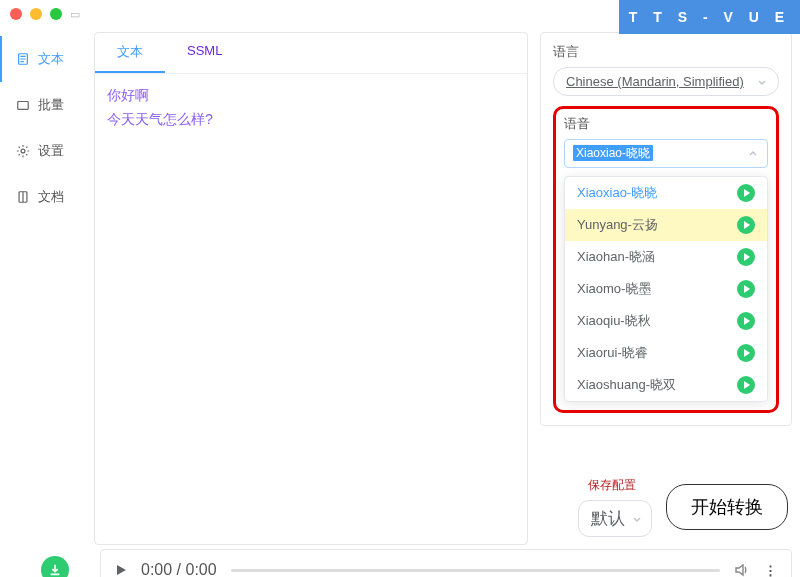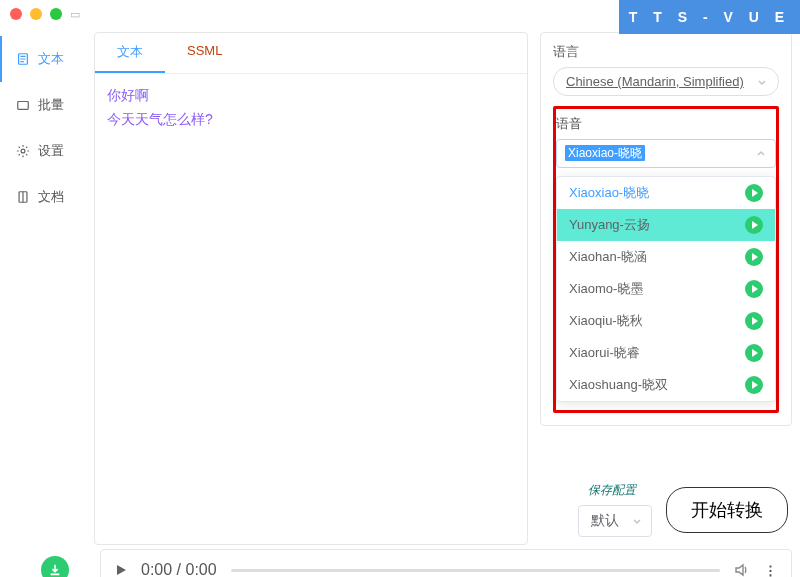--- a/index.html
+++ b/index.html
@@ -16,46 +16,46 @@
 
 .app { display: flex; height: 521px; }
 .sidebar { width: 90px; background: #fff; padding-top: 8px; }
 .side-item { display: flex; align-items: center; gap: 8px; padding: 14px 16px; cursor: pointer; color: #555; font-size: 13px; }
 .side-item.active { color: #409eff; border-left: 2px solid #409eff; padding-left: 14px; }
 .side-item .icn { width: 14px; display: inline-flex; }
 
 .main { flex: 1; display: flex; gap: 12px; padding: 4px 8px 4px 4px; }
 .left-col { flex: 1; border: 1px solid #e6e6e6; border-radius: 4px; background: #fff; display: flex; flex-direction: column; }
 .tabs { display: flex; border-bottom: 1px solid #eee; }
-.tab { padding: 10px 22px; font-size: 13px; cursor: pointer; color: #c2410c; }
+.tab { padding: 10px 22px; font-size: 13px; cursor: pointer; color: #6d28d9; }
 .tab.active { color: #409eff; border-bottom: 2px solid #409eff; }
 .editor { padding: 10px 12px; font-size: 14px; color: #8b5cf6; line-height: 1.7; white-space: pre-line; flex: 1; }
 
 .right-col { width: 252px; display: flex; flex-direction: column; }
 .panel-top { border: 1px solid #e6e6e6; border-radius: 4px; padding: 10px 12px 12px; background: #fff; }
 .label { font-size: 13px; color: #555; margin-bottom: 6px; }
 .select { border: 1px solid #dcdfe6; border-radius: 14px; padding: 6px 28px 6px 12px; font-size: 13px; color: #606266; position: relative; cursor: pointer; text-decoration: underline; }
 .select .chev { position: absolute; right: 10px; top: 50%; transform: translateY(-50%); color: #c0c4cc; }
 
-.voice-box { margin-top: 10px; border: 3px solid #e60000; border-radius: 2px; padding: 6px 0 8px; position: relative; }
+.voice-box { margin-top: 10px; border: 3px solid #e60000; border-radius: 10px; padding: 6px 8px 8px; position: relative; }
 .voice-input { border: 1px solid #b3d8ff; border-radius: 4px; padding: 5px 24px 5px 8px; font-size: 12px; position: relative; }
 .voice-input .sel { background: #409eff; color: #fff; padding: 1px 3px; border-radius: 1px; }
 .voice-input .chev { position: absolute; right: 8px; top: 50%; transform: translateY(-50%); color: #c0c4cc; }
 
 .dropdown { margin-top: 8px; border: 1px solid #e4e7ed; border-radius: 4px; box-shadow: 0 2px 12px rgba(0,0,0,0.1); background: #fff; max-height: 246px; overflow-y: auto; position: relative; }
 .opt { display: flex; align-items: center; justify-content: space-between; padding: 7px 12px; font-size: 13px; cursor: pointer; color: #606266; }
 .opt.active { color: #409eff; font-weight: 500; }
-.opt.hover { background: #5eead4; }
+.opt.hover { background: #fef9c3; }
 .play-btn { width: 18px; height: 18px; border-radius: 50%; background: #2ecc71; display: inline-flex; align-items: center; justify-content: center; }
 .play-btn::before { content: ""; border-style: solid; border-width: 4px 0 4px 6px; border-color: transparent transparent transparent #fff; margin-left: 1px; }
 
 .actions { margin-top: auto; padding: 26px 4px 8px; display: flex; gap: 14px; align-items: center; justify-content: flex-end; }
 .save-group { display: flex; flex-direction: column; gap: 6px; align-items: flex-start; }
-.link-btn { color: #0f766e; font-size: 12px; padding-left: 10px; font-style: italic; }
-.small-select { border: 1px solid #dcdfe6; border-radius: 4px; padding: 6px 26px 6px 12px; font-size: 14px; color: #606266; position: relative; min-width: 74px; }
+.link-btn { color: #b91c1c; font-size: 12px; padding-left: 10px; }
+.small-select { border: 1px solid #dcdfe6; border-radius: 11px; padding: 6px 26px 6px 12px; font-size: 17px; color: #606266; position: relative; min-width: 74px; }
 .small-select .chev { position: absolute; right: 8px; top: 50%; transform: translateY(-50%); color: #c0c4cc; }
 .start-btn { border: 1px solid #333; border-radius: 20px; padding: 10px 24px; font-size: 18px; background: #fff; cursor: pointer; }
 
 .player { margin: 0 8px 0 100px; border: 1px solid #e6e6e6; border-radius: 4px; height: 42px; display: flex; align-items: center; padding: 0 14px; gap: 14px; position: relative; }
 .dl-btn { position: absolute; left: -60px; width: 28px; height: 28px; border-radius: 50%; background: #2ecc71; display: flex; align-items: center; justify-content: center; }
 .dl-btn svg { width: 14px; height: 14px; }
 .pbtn { color: #606266; font-size: 14px; }
 .time { font-size: 16px; color: #555; }
 .track { flex: 1; height: 3px; background: #ddd; border-radius: 2px; }
 .vol { color: #888; }

